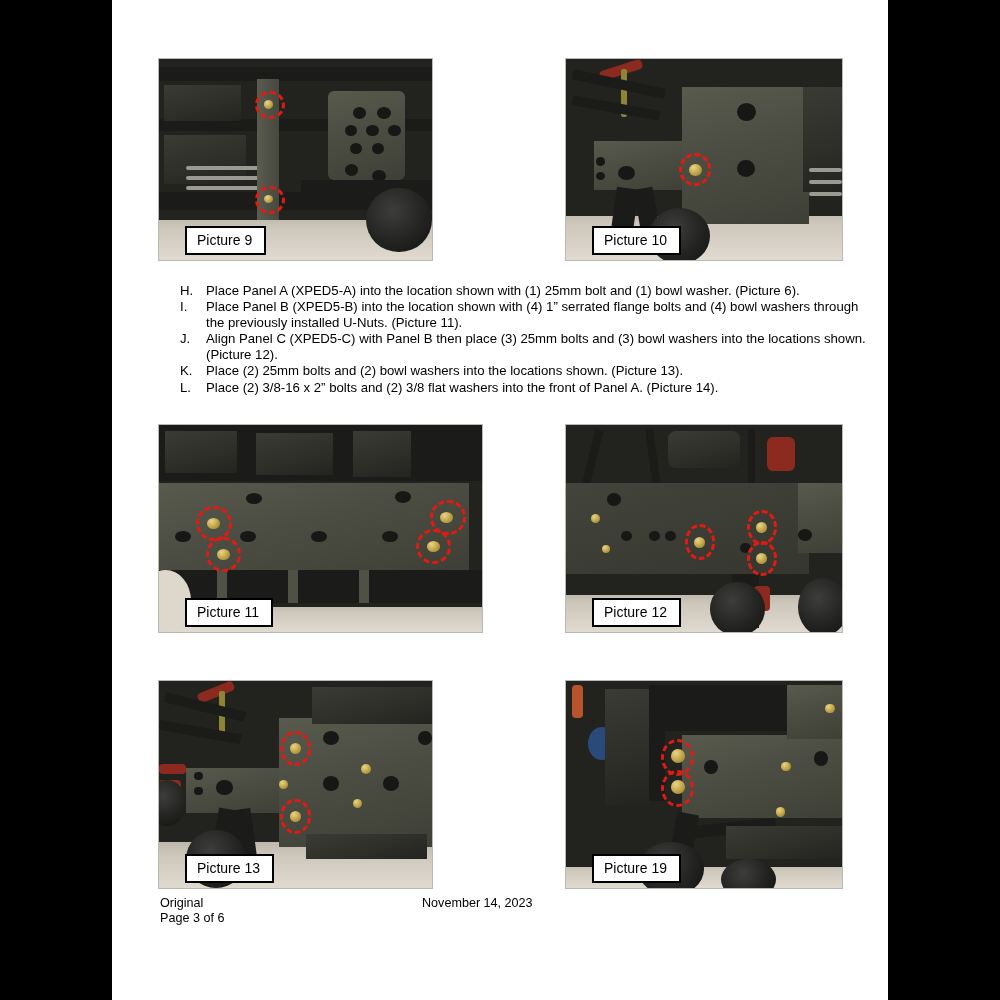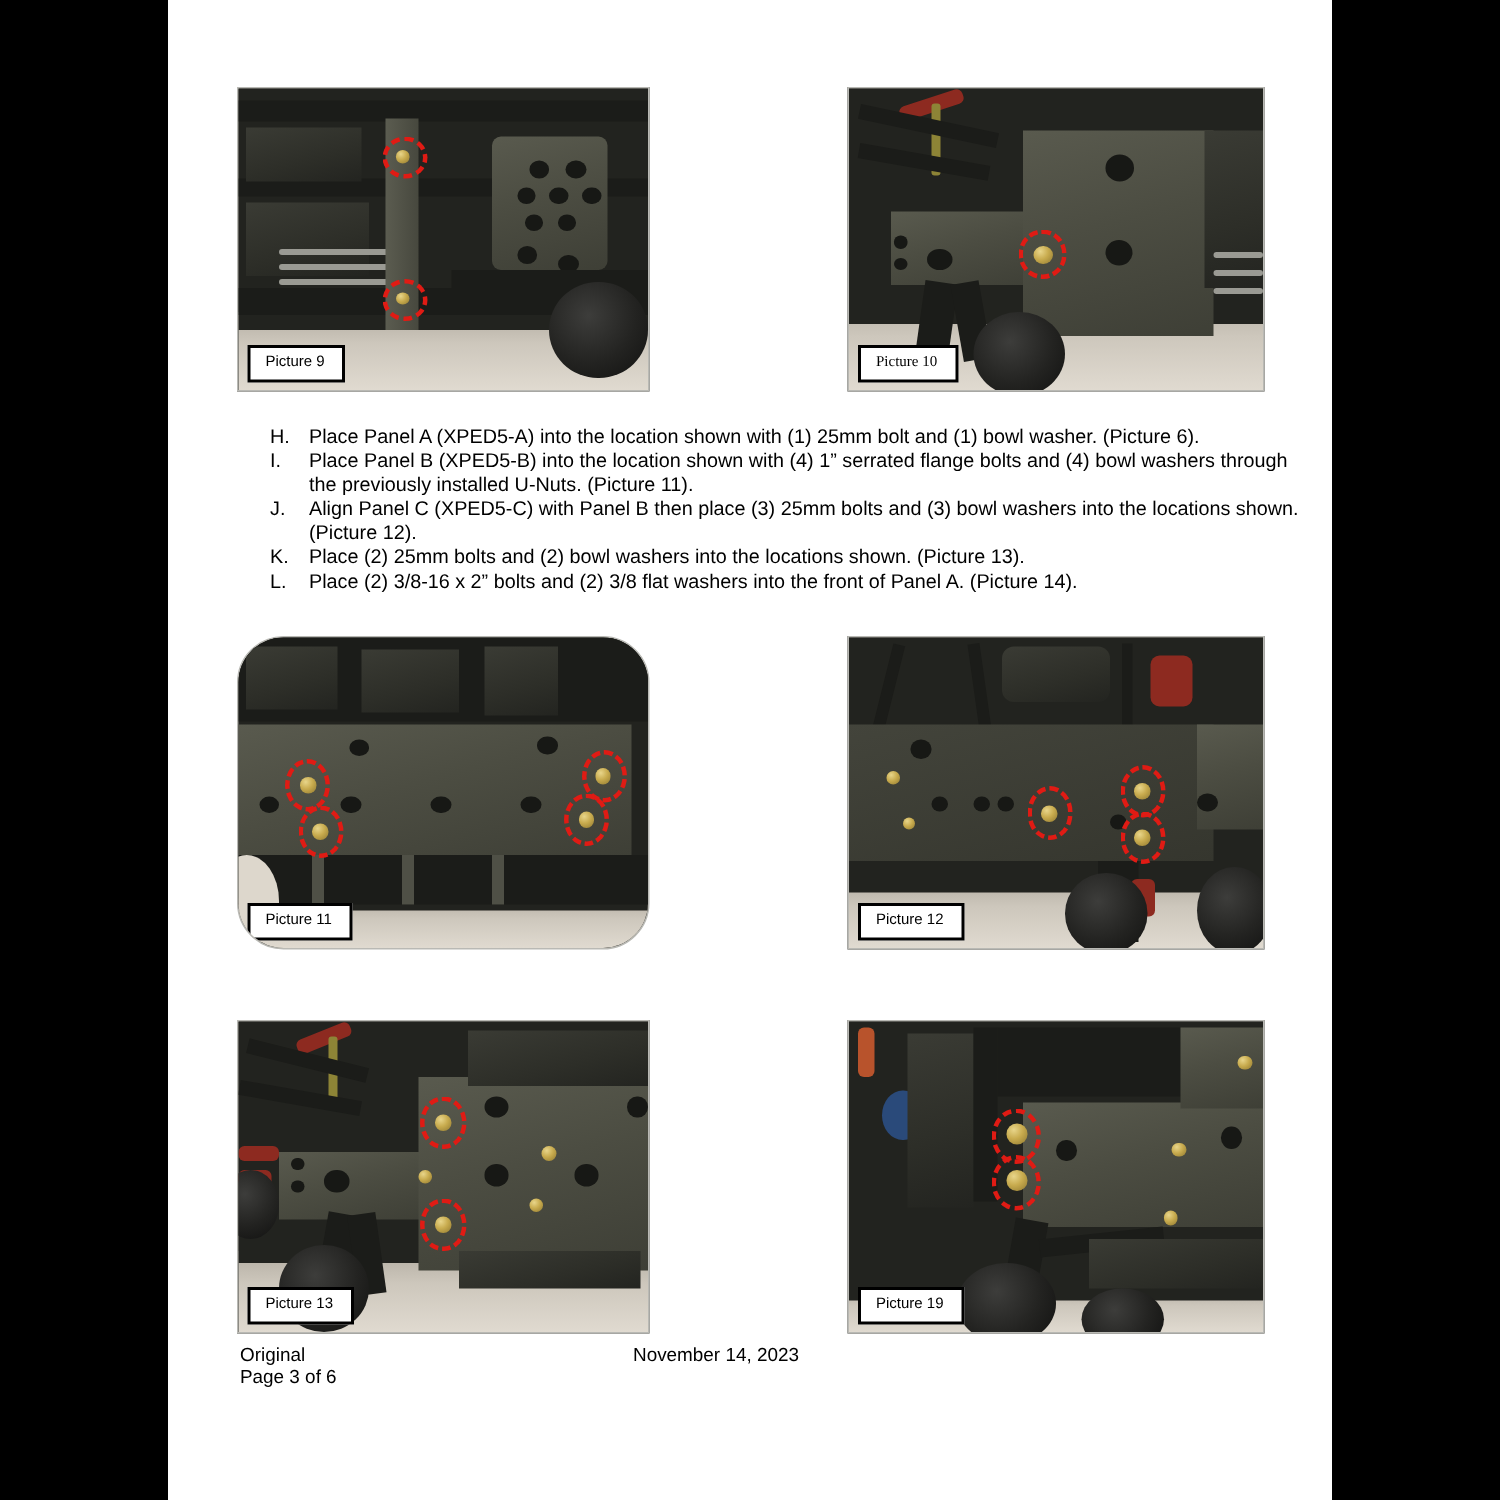--- a/index.html
+++ b/index.html
@@ -119,25 +119,26 @@
     border-radius: 50%;
     border: 3px dashed #e01b14;
   }
 
   
   .caption {
     position: absolute;
     background: #ffffff;
     border: 2px solid #000000;
     color: #000000;
-    font-size: 10px;
+    font-size: 14px;
     line-height: 1;
     padding: 5px 12px 6px 10px;
     white-space: nowrap;
     z-index: 6;
+    margin-left: 20px;
   }
 
   
   #instructions {
     position: absolute;
     left: 68px;
     top: 283px;
     width: 700px;
     color: #000000;
     font-size: 13.2px;
@@ -221,21 +222,21 @@
         <div class="beam" style="left:52%; top:60%; width:48%; height:6%;"></div>
         <div class="tire" style="left:76%; top:64%; width:24%; height:32%;"></div>
         <div class="bolt" style="left:38.5%; top:20.5%; width:3.4%; height:4.2%;"></div>
         <div class="bolt" style="left:38.5%; top:67.5%; width:3.4%; height:4.2%;"></div>
         <div class="annot" style="left:35%; top:16%; width:11%; height:14%;"></div>
         <div class="annot" style="left:35%; top:63%; width:11%; height:14%;"></div>
       </div>
       <div class="caption" style="left:6px; bottom:5px;">Picture 9</div>
     </div>
 
-    <div class="figure" style="left:453px; top:58px; width:278px; height:203px;font-family:Liberation Serif, serif;">
+    <div class="figure" style="left:453px; top:58px; width:278px; height:203px;">
       <div class="photo-canvas">
         <div class="floor" style="height:30%;"></div>
         <div class="chassis" style="left:0; top:0; width:100%; height:78%;"></div>
         <div class="hose-red" style="left:12%; top:3%; width:16%; height:5%; transform:rotate(-18deg);"></div>
         <div class="rod" style="left:20%; top:5%; width:2%; height:24%; background:#8d8436;"></div>
         <div class="beam" style="left:2%; top:10%; width:34%; height:5%; transform:rotate(12deg);"></div>
         <div class="beam" style="left:2%; top:22%; width:32%; height:5%; transform:rotate(10deg);"></div>
         <div class="plate" style="left:10%; top:41%; width:36%; height:24%;"></div>
         <div class="plate" style="left:42%; top:14%; width:46%; height:68%;"></div>
         <div class="plate-dark" style="left:86%; top:14%; width:14%; height:52%;"></div>
@@ -249,21 +250,21 @@
         <div class="tire" style="left:30%; top:74%; width:22%; height:28%;"></div>
         <div class="rod" style="left:88%; top:54%; width:12%; height:2.4%;"></div>
         <div class="rod" style="left:88%; top:60%; width:12%; height:2.4%;"></div>
         <div class="rod" style="left:88%; top:66%; width:12%; height:2.4%;"></div>
         <div class="bolt" style="left:44.5%; top:52%; width:4.6%; height:6%;"></div>
         <div class="annot" style="left:41%; top:47%; width:11.5%; height:16%;"></div>
       </div>
       <div class="caption" style="left:6px; bottom:5px;">Picture 10</div>
     </div>
 
-    <div class="figure" style="left:46px; top:424px; width:275px; height:209px;border-radius:31px;">
+    <div class="figure" style="left:46px; top:424px; width:325px; height:209px;">
       <div class="photo-canvas">
         <div class="floor" style="height:16%;"></div>
         <div class="chassis" style="left:0; top:0; width:100%; height:88%;"></div>
         <div class="beam" style="left:0; top:0; width:100%; height:27%;"></div>
         <div class="plate-dark" style="left:2%; top:3%; width:22%; height:20%;"></div>
         <div class="plate-dark" style="left:30%; top:4%; width:24%; height:20%;"></div>
         <div class="plate-dark" style="left:60%; top:3%; width:18%; height:22%;"></div>
         <div class="plate" style="left:0; top:28%; width:96%; height:42%;"></div>
         <div class="hole" style="left:27%; top:33%; width:5%; height:5%;"></div>
         <div class="hole" style="left:73%; top:32%; width:5%; height:5.5%;"></div>

